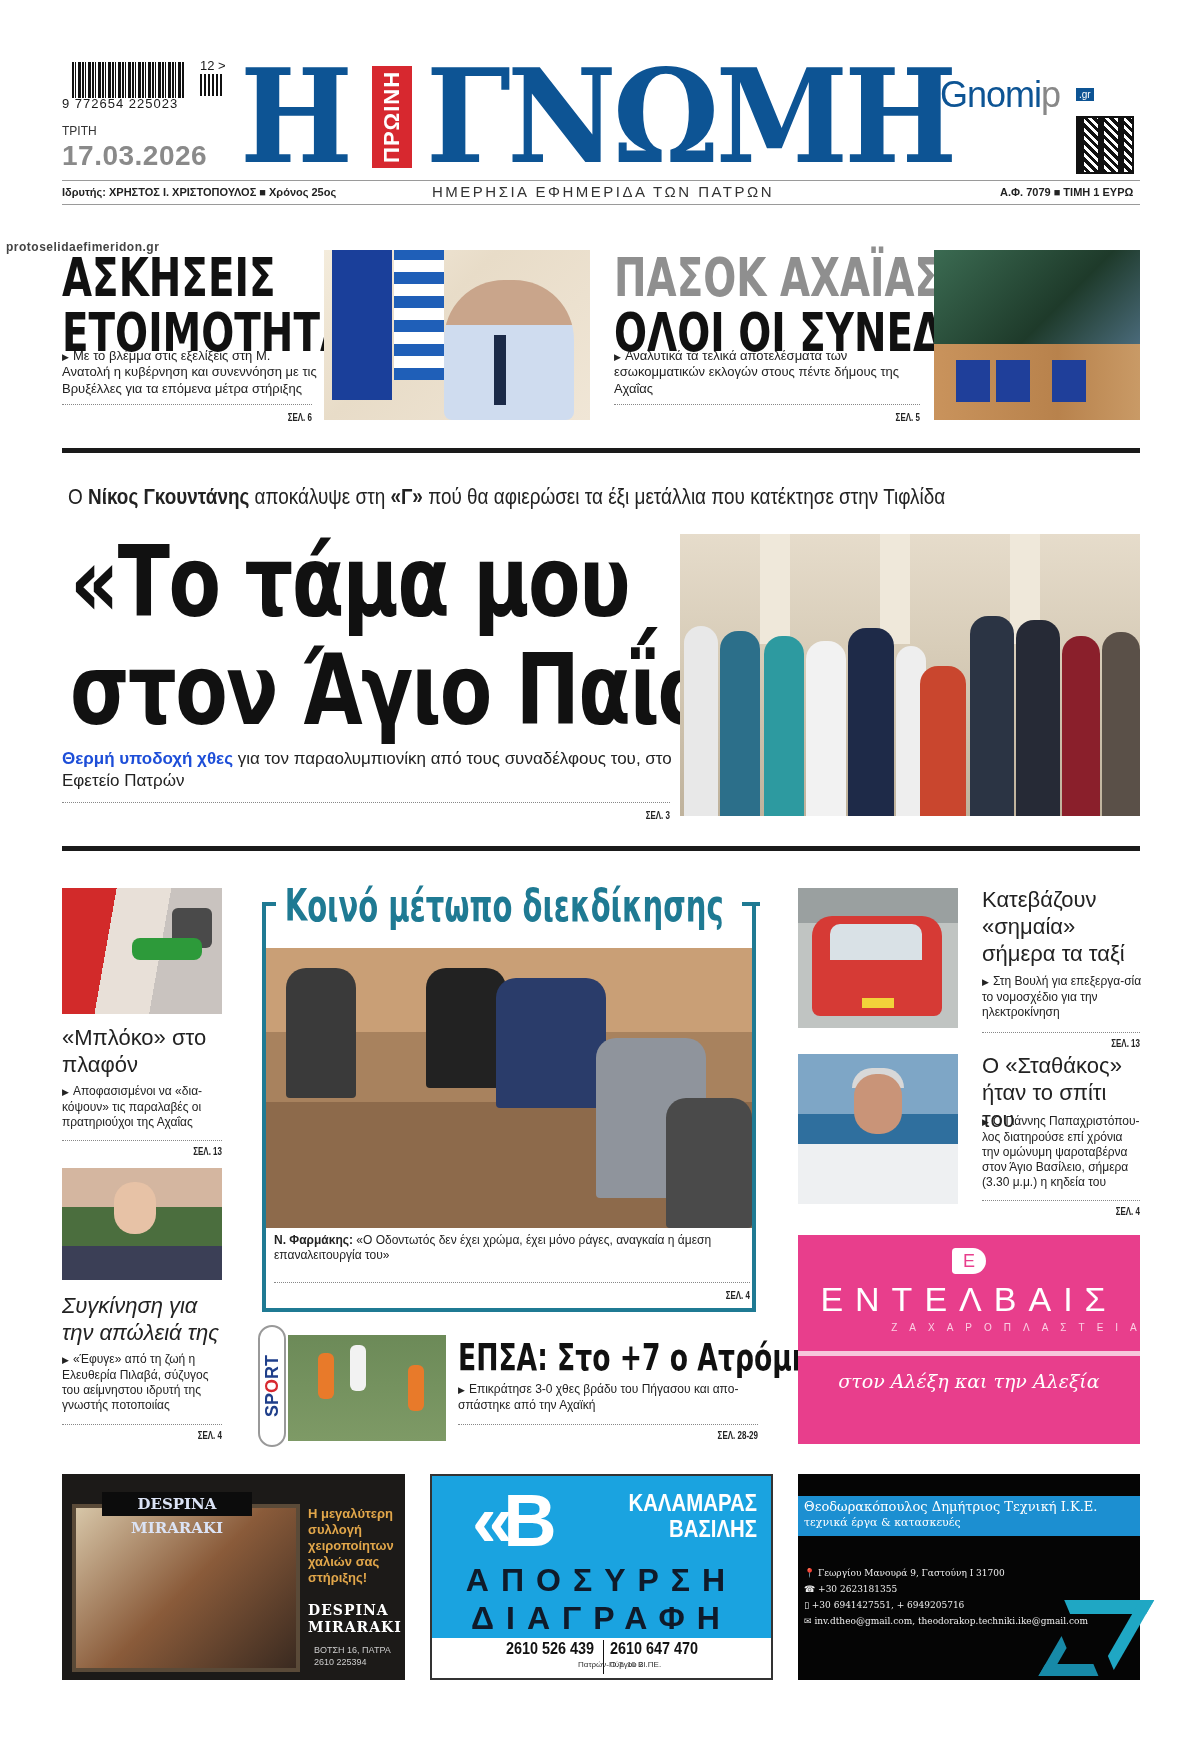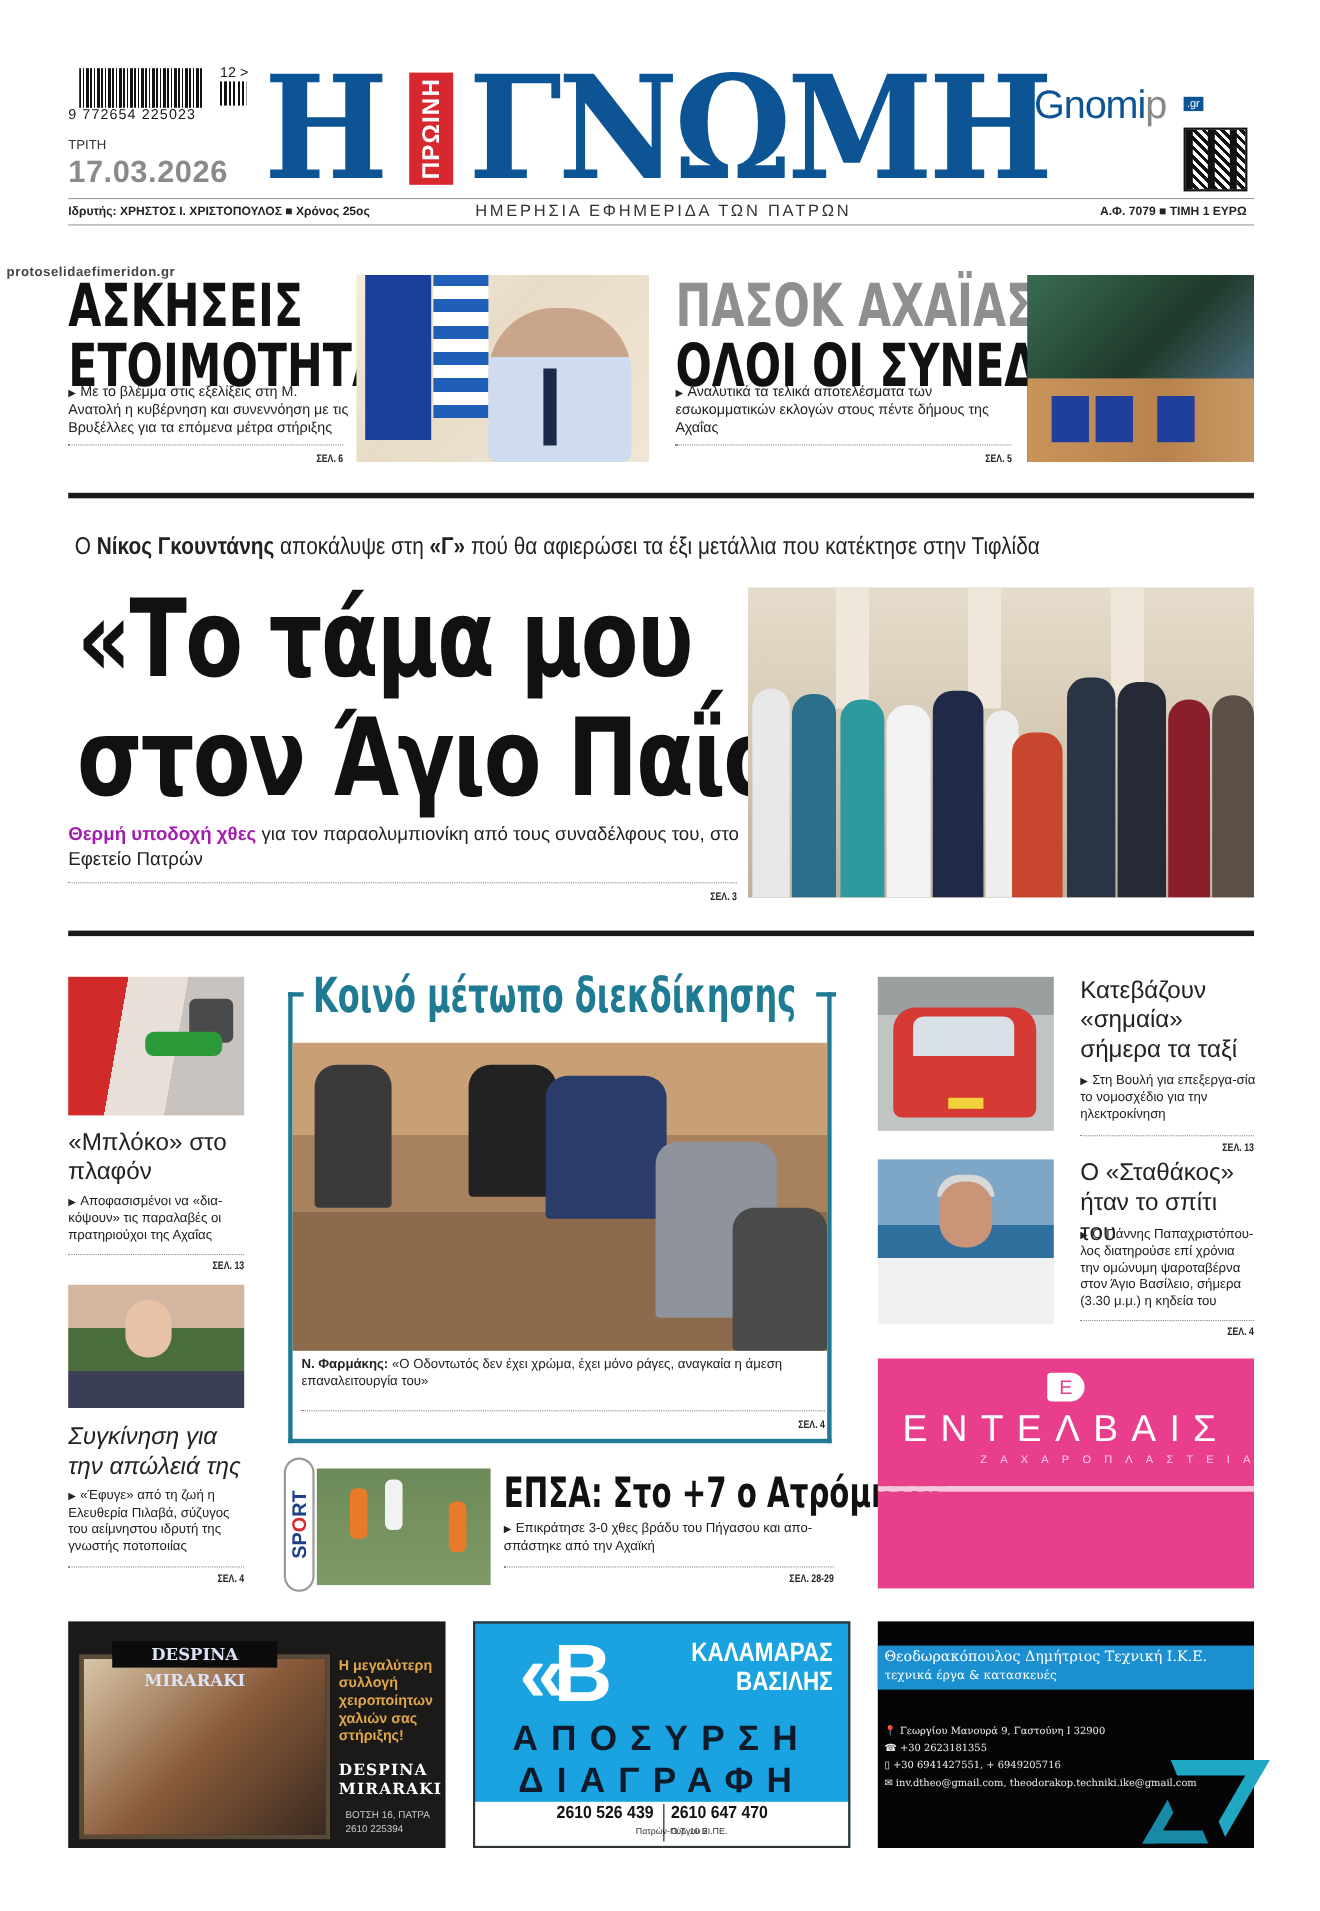--- a/index.html
+++ b/index.html
@@ -60,21 +60,21 @@
   .ph-pasok .booth { position: absolute; bottom: 18px; width: 34px; height: 42px; background: #1f3f9a; }
 
   .thick-rule { left: 62px; width: 1078px; height: 5px; background: #1a1a1a; }
 
   
   .kicker { left: 68px; top: 484px; font-size: 22px; color: #222; transform: scaleX(0.86); transform-origin: left top; white-space: nowrap; }
   .kicker b { font-weight: bold; }
   .main-head { left: 70px; top: 528px; font-family: "DejaVu Sans", sans-serif; font-weight: bold; font-size: 98px;
     line-height: 108px; color: #111; transform: scaleX(0.78); transform-origin: left top; white-space: nowrap; letter-spacing: -2px; }
   .main-sub { left: 62px; top: 748px; width: 610px; font-size: 17px; line-height: 22px; color: #222; }
-  .main-sub .accent { color: #a21caf; font-weight: bold; }
+  .main-sub .accent { color: #1d4ed8; font-weight: bold; }
   .ph-group { background: linear-gradient(180deg, #e6dccb 0%, #d8cdb9 40%, #bfb29c 100%); }
   .ph-group .col { position: absolute; top: 0; width: 30px; height: 110px; background: #efe8da; }
   .ph-group .p { position: absolute; bottom: 0; border-radius: 18px 18px 0 0; }
 
   
   .left-head { font-size: 22px; line-height: 27px; color: #222; }
   .small-body { font-size: 12px; line-height: 15px; color: #222; }
   .ph-fuel { background: linear-gradient(100deg, #d22a2a 0 30%, #e8e0d8 30% 60%, #c9c3bf 60%); }
   .ph-fuel .nozzle { position: absolute; left: 70px; top: 50px; width: 70px; height: 22px; background: #2d9a3a; border-radius: 8px; }
   .ph-fuel .hose { position: absolute; left: 110px; top: 20px; width: 40px; height: 40px; background: #4a4a4a; border-radius: 6px; }
@@ -289,20 +289,21 @@
 <div class="abs dotline" style="left:982px;top:1200px;width:158px;"></div>
 <div class="abs pageref" style="left:1080px;top:1206px;width:60px;text-align:right;">ΣΕΛ. 4</div>
 
 <div class="abs ent-top"></div>
 <div class="abs ent-sep"></div>
 <div class="abs ent-bot"></div>
 <div class="abs ent-badge">E</div>
 <div class="abs ent-name">ΕΝΤΕΛΒΑΙΣ</div>
 <div class="abs ent-sub">ΖΑΧΑΡΟΠΛΑΣΤΕΙΑ</div>
 <div class="abs ent-wish">
+  <div style="font-size:19px;">στον Αλέξη και την Αλεξία</div>
 </div>
 
 <div class="abs ad-dm">
   <div class="shop"></div>
   <div class="sign">DESPINA MIRARAKI</div>
   <div class="slogan">Η μεγαλύτερη συλλογή χειροποίητων χαλιών σας στήριξης!</div>
   <div class="brand">
       <div>DESPINA</div>
       <div>MIRARAKI</div>
     </div>
@@ -326,19 +327,19 @@
     <div class="vsep"></div>
     <div class="phone" style="left:178px;">2610 647 470</div>
     <div class="loc" style="left:178px;">Ο.Τ. 10 ΒΙ.ΠΕ.</div>
   </div>
 </div>
 
 <div class="abs ad-theo">
   <div class="band"></div>
   <div class="title">Θεοδωρακόπουλος Δημήτριος Τεχνική Ι.Κ.Ε.</div>
   <div class="sub">τεχνικά έργα &amp; κατασκευές</div>
-  <div class="line" style="top:94px;"><span>📍</span> <span>Γεωργίου Μανουρά 9, Γαστούνη Ι 32900</span></div>
+  <div class="line" style="top:94px;"><span>📍</span> <span>Γεωργίου Μανουρά 9, Γαστούνη Ι 31700</span></div>
   <div class="line" style="top:110px;"><span>☎</span> <span>+30 2623181355</span></div>
   <div class="line" style="top:126px;"><span>▯</span> <span>+30 6941427551, + 6949205716</span></div>
   <div class="line" style="top:142px;"><span>✉</span> <span>inv.dtheo@gmail.com, theodorakop.techniki.ike@gmail.com</span></div>
   <div class="shape1"></div>
   <div class="shape2"></div>
 </div>
 
 </body></html>

